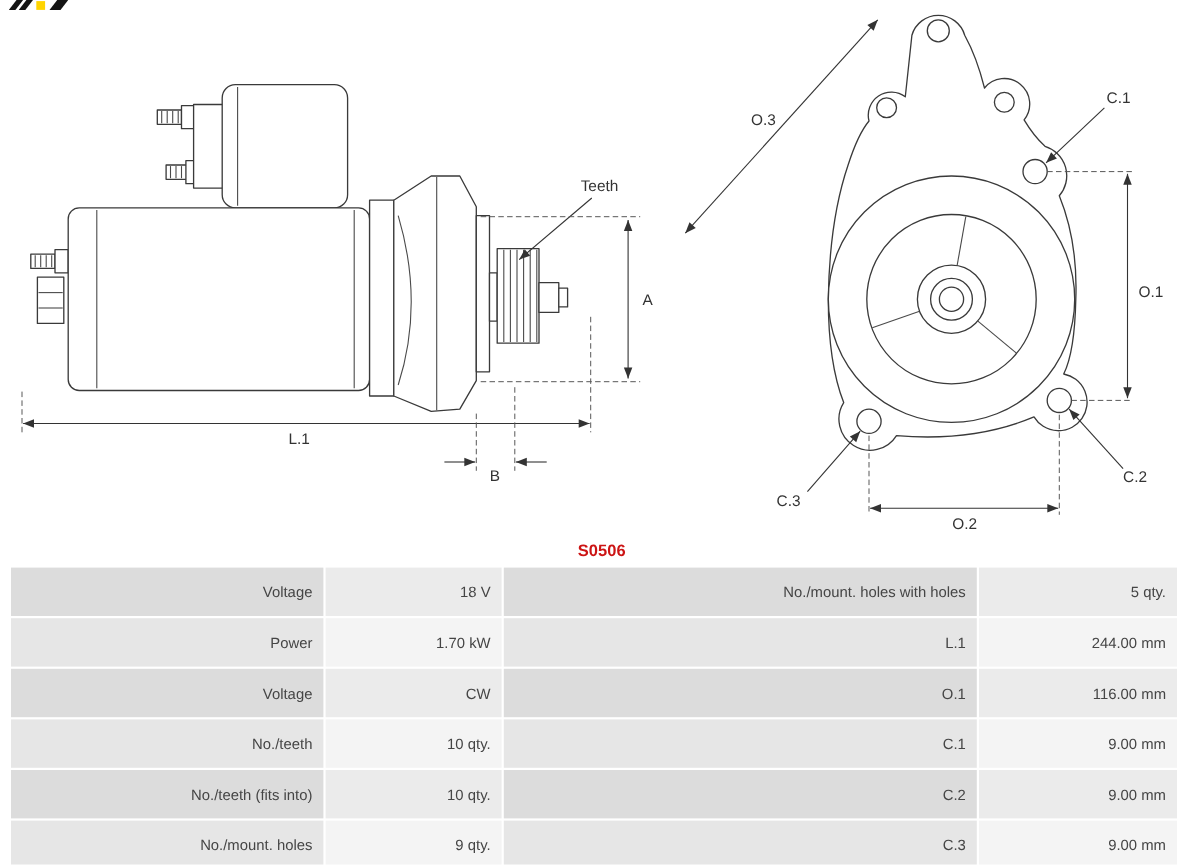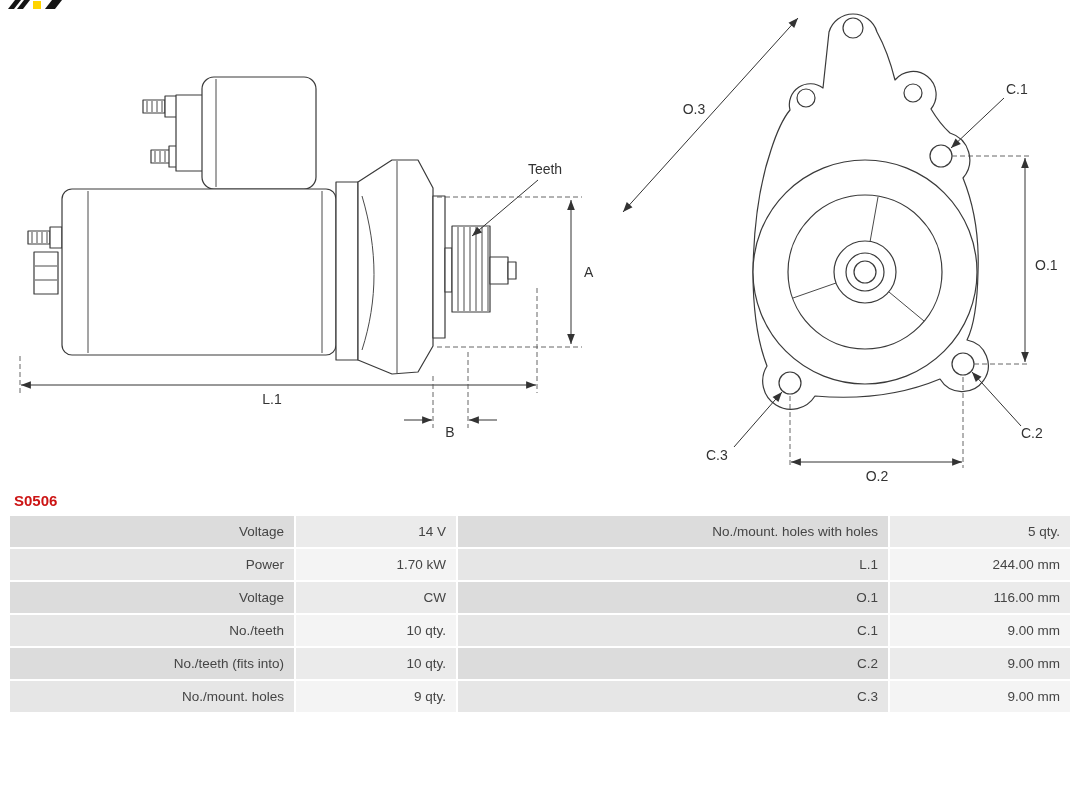--- a/index.html
+++ b/index.html
@@ -10,25 +10,25 @@
   .brand-logo { position:absolute; left:8px; top:0; }
 
   svg.drawing { display:block; }
   .outline { fill:#ffffff; stroke:#3a3a3a; stroke-width:1.2; stroke-linejoin:round; }
   .thin    { fill:none; stroke:#4a4a4a; stroke-width:1; }
   .dim     { fill:none; stroke:#333333; stroke-width:1; }
   .dash    { fill:none; stroke:#555555; stroke-width:0.9; stroke-dasharray:5 3; }
   text.dimtext { font-size:14px; fill:#333; }
 
   .part-number { font-size:15px; font-weight:700; color:#cc1414;
-                 margin:1px 0 4px 14px; line-height:19px; }
+                 margin:1px 0 4px 14px; line-height:19px;text-align:center; }
 
   table.specs { border-collapse:separate; border-spacing:2px; margin:0 auto;
                 width:1064px; table-layout:fixed; font-size:13.5px; color:#454545; }
-  table.specs td { height:31px; padding:0 10px 0 4px; text-align:right;
+  table.specs td { height:44px; padding:0 10px 0 4px; text-align:right;
                    white-space:nowrap; overflow:hidden; vertical-align:middle; }
   tr:nth-child(odd)  td.lbl { background:#dcdcdc; }
   tr:nth-child(odd)  td.val { background:#ebebeb; }
   tr:nth-child(even) td.lbl { background:#e6e6e6; }
   tr:nth-child(even) td.val { background:#f4f4f4; }
 </style>
 </head>
 <body>
 
 <div class="page">
@@ -208,21 +208,21 @@
   <table class="specs">
     <colgroup>
       <col style="width:284px">
         <col style="width:160px">
         <col style="width:430px">
         <col style="width:180px">
     </colgroup>
     <tbody>
       <tr>
         <td class="lbl">Voltage</td>
-        <td class="val">14 V</td>
+        <td class="val">18 V</td>
         <td class="lbl">No./mount. holes with holes</td>
         <td class="val">5 qty.</td>
       </tr>
       <tr>
         <td class="lbl">Power</td>
         <td class="val">1.70 kW</td>
         <td class="lbl">L.1</td>
         <td class="val">244.00 mm</td>
       </tr>
       <tr>

